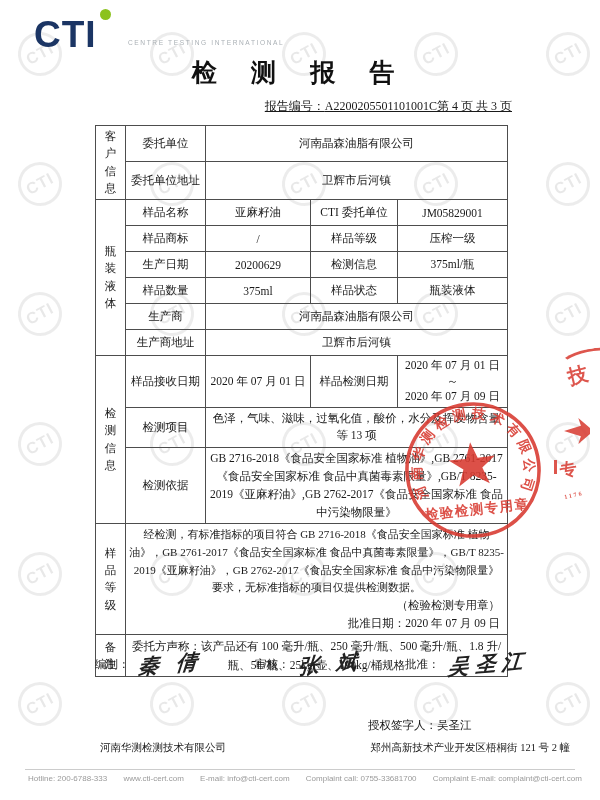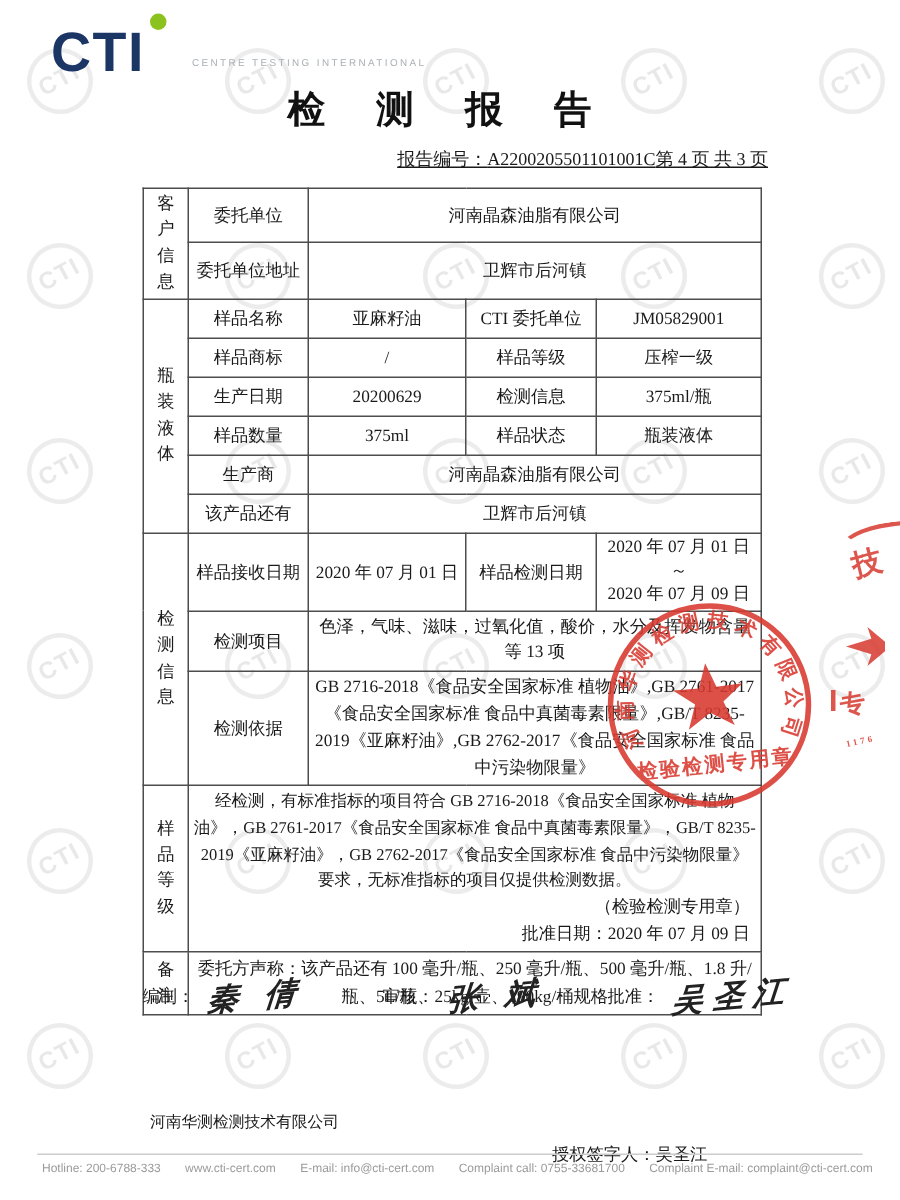--- a/index.html
+++ b/index.html
@@ -61,21 +61,21 @@
   .edge-char2 { left:6px; top:118px; font-size:17px; transform:rotate(-10deg); }
   .edge-bar { position:absolute; left:0px; top:120px; width:3px; height:14px; background:#d8392f; }
   .edge-digits { left:10px; top:152px; font-size:6px; letter-spacing:2px; transform:rotate(-12deg); }
   
   .sig-row { position:absolute; left:95px; top:650px; width:440px; z-index:2;
     display:flex; align-items:center; font-size:11.5px; }
   .sig { font-style:italic; font-size:21px; color:#222; white-space:nowrap;
     transform:rotate(-5deg) skewX(-10deg); font-weight:bold; letter-spacing:6px; }
   .sig-label { white-space:nowrap; }
   .sig-group { display:flex; align-items:center; gap:8px; }
-  .authorized { position:absolute; left:368px; top:718px; font-size:11.5px; z-index:2;margin-top:44px; }
+  .authorized { position:absolute; left:368px; top:718px; font-size:11.5px; z-index:2; }
   .company-line { position:absolute; left:100px; top:741px; width:470px; z-index:2;
     font-size:10.5px; display:flex; justify-content:space-between; }
   
   .footer-rule { position:absolute; left:25px; top:769px; width:550px; height:0;
     border-top:1px solid #cccccc; z-index:2; }
   .footer-contact { position:absolute; left:28px; top:774px; width:560px; z-index:2;
     font-family:"Liberation Sans",sans-serif; font-size:8px; color:#9a9a9a;
     white-space:nowrap; }
   .footer-contact span { margin-right:14px; }
   .stamp-svg-text { font-family:"Liberation Serif","DejaVu Serif",serif; }
@@ -178,21 +178,21 @@
     <td>样品数量</td>
     <td>375ml</td>
     <td>样品状态</td>
     <td>瓶装液体</td>
   </tr>
   <tr class="h26">
     <td>生产商</td>
     <td colspan="3">河南晶森油脂有限公司</td>
   </tr>
   <tr class="h26">
-    <td>该产品还有</td>
+    <td>生产商地址</td>
     <td colspan="3">卫辉市后河镇</td>
   </tr>
   <tr class="h32">
     <td rowspan="3">
           <div class="vtext">检测信息</div>
         </td>
     <td>样品接收日期</td>
     <td>2020 年 07 月 01 日</td>
     <td>样品检测日期</td>
     <td class="two-line">
@@ -260,20 +260,21 @@
   <div class="sig-group">
     <span class="sig-label">批准：</span>
     <span class="sig">吴圣江</span>
   </div>
 </div>
 
 <div class="authorized">授权签字人：吴圣江</div>
 
 <div class="company-line">
   <span>河南华测检测技术有限公司</span>
+  <span>郑州高新技术产业开发区梧桐街 121 号 2 幢</span>
 </div>
 
 <div class="footer-rule"></div>
 <div class="footer-contact">
   <span>Hotline: 200-6788-333</span>
   <span>www.cti-cert.com</span>
   <span>E-mail: info@cti-cert.com</span>
   <span>Complaint call: 0755-33681700</span>
   <span>Complaint E-mail: complaint@cti-cert.com</span>
 </div>

